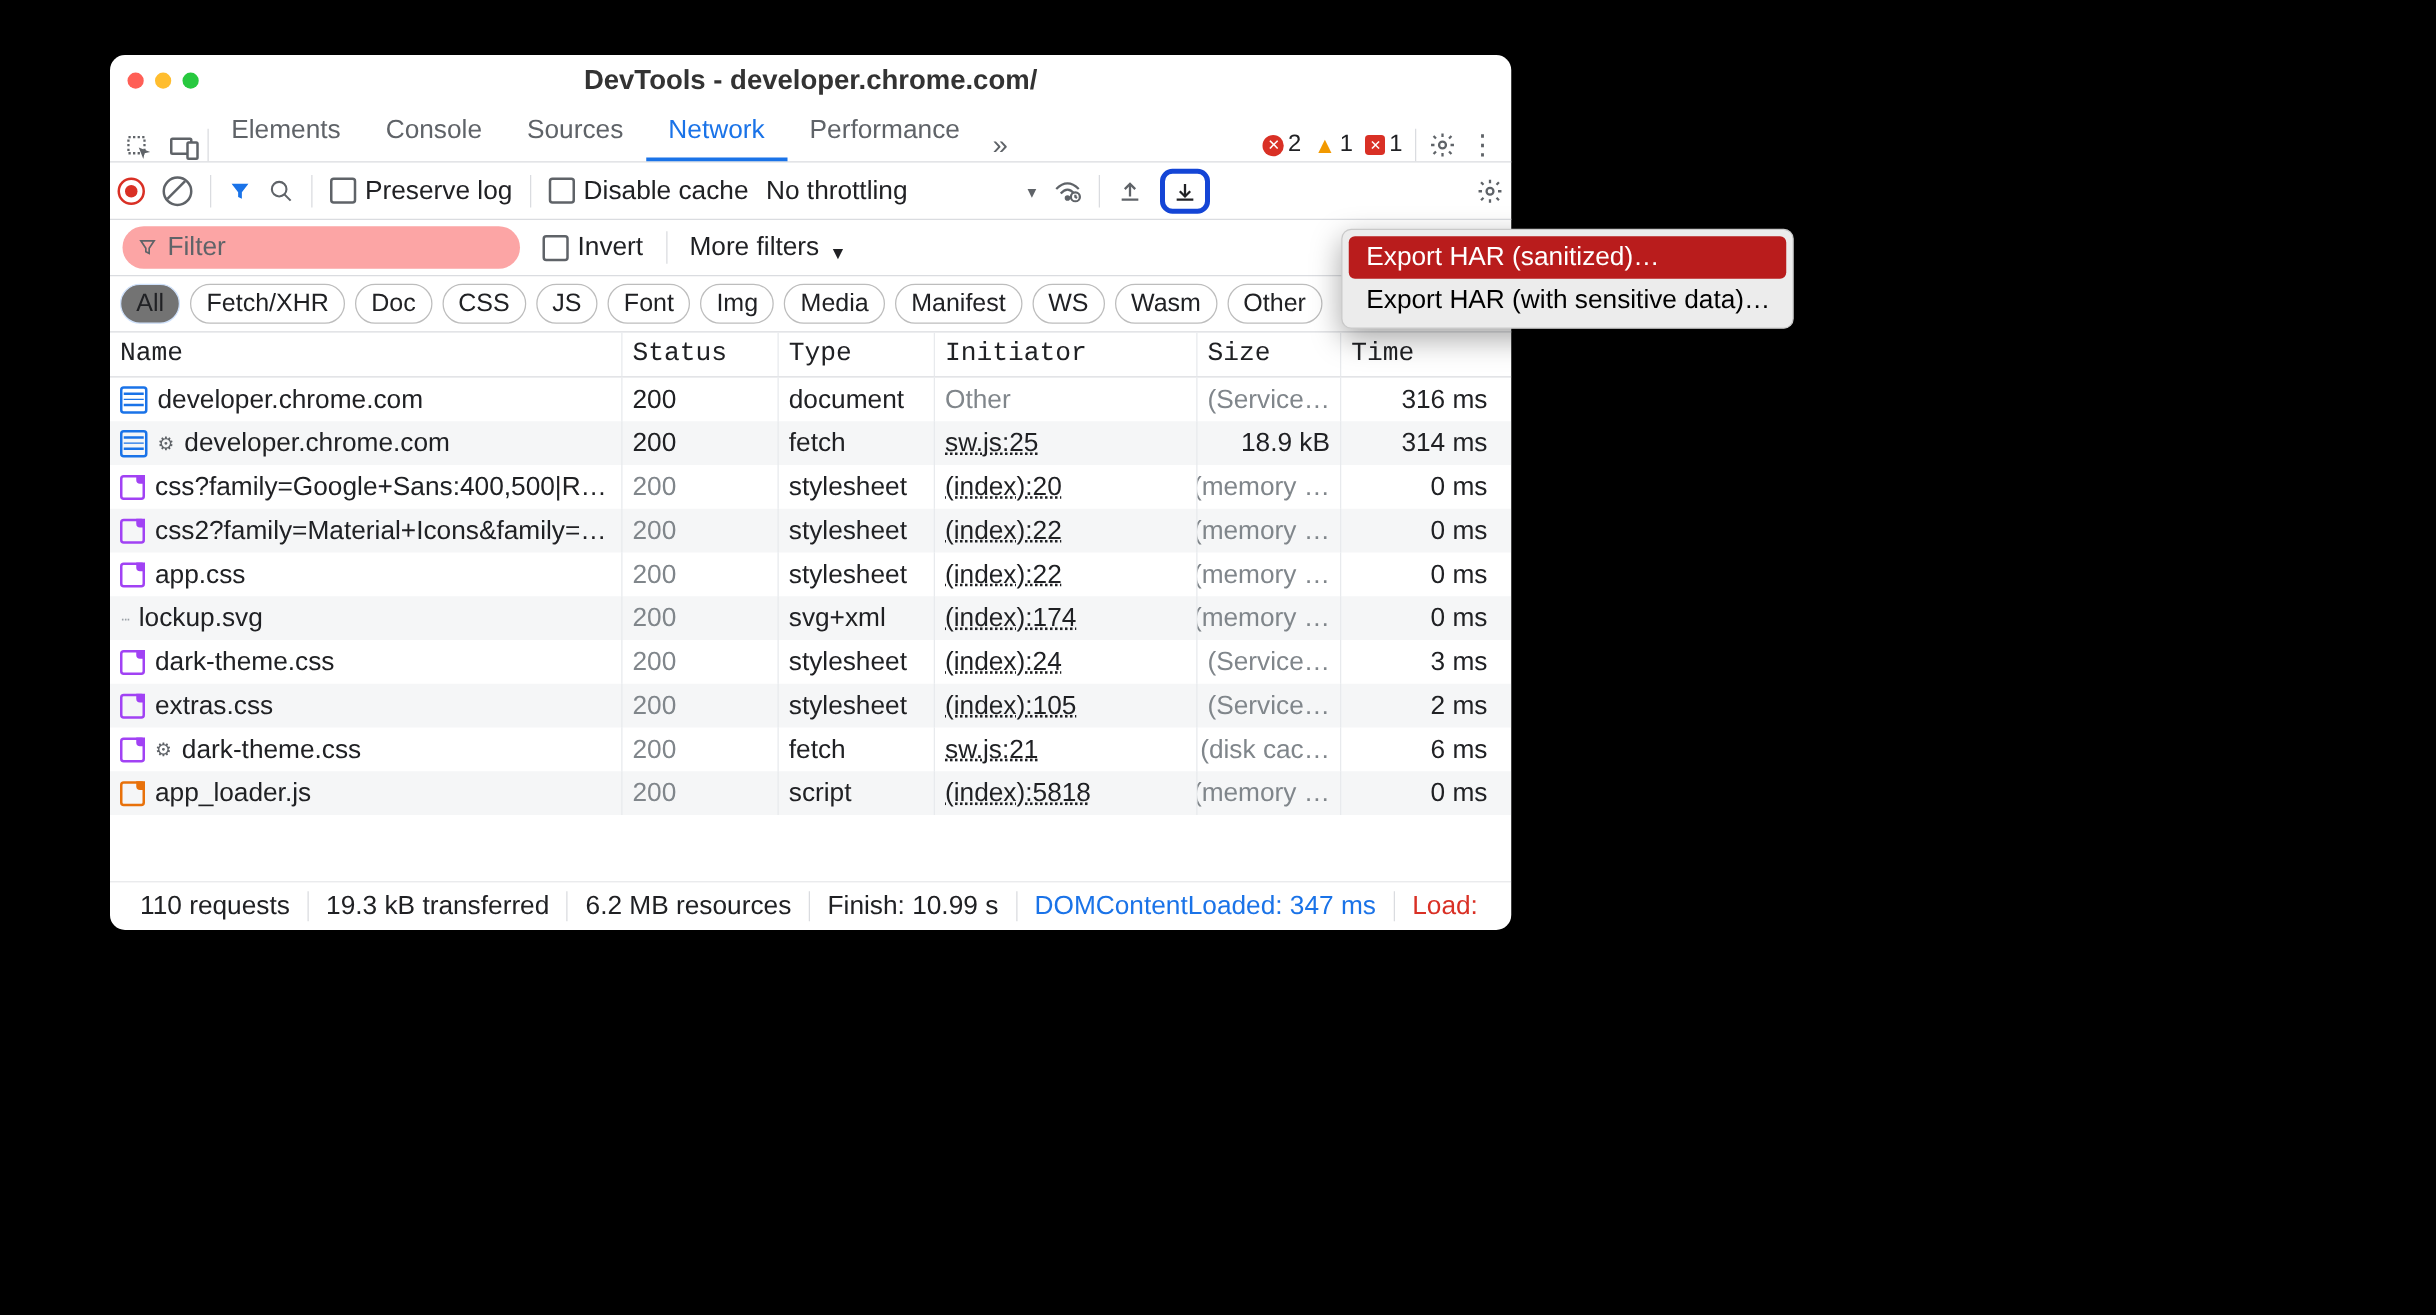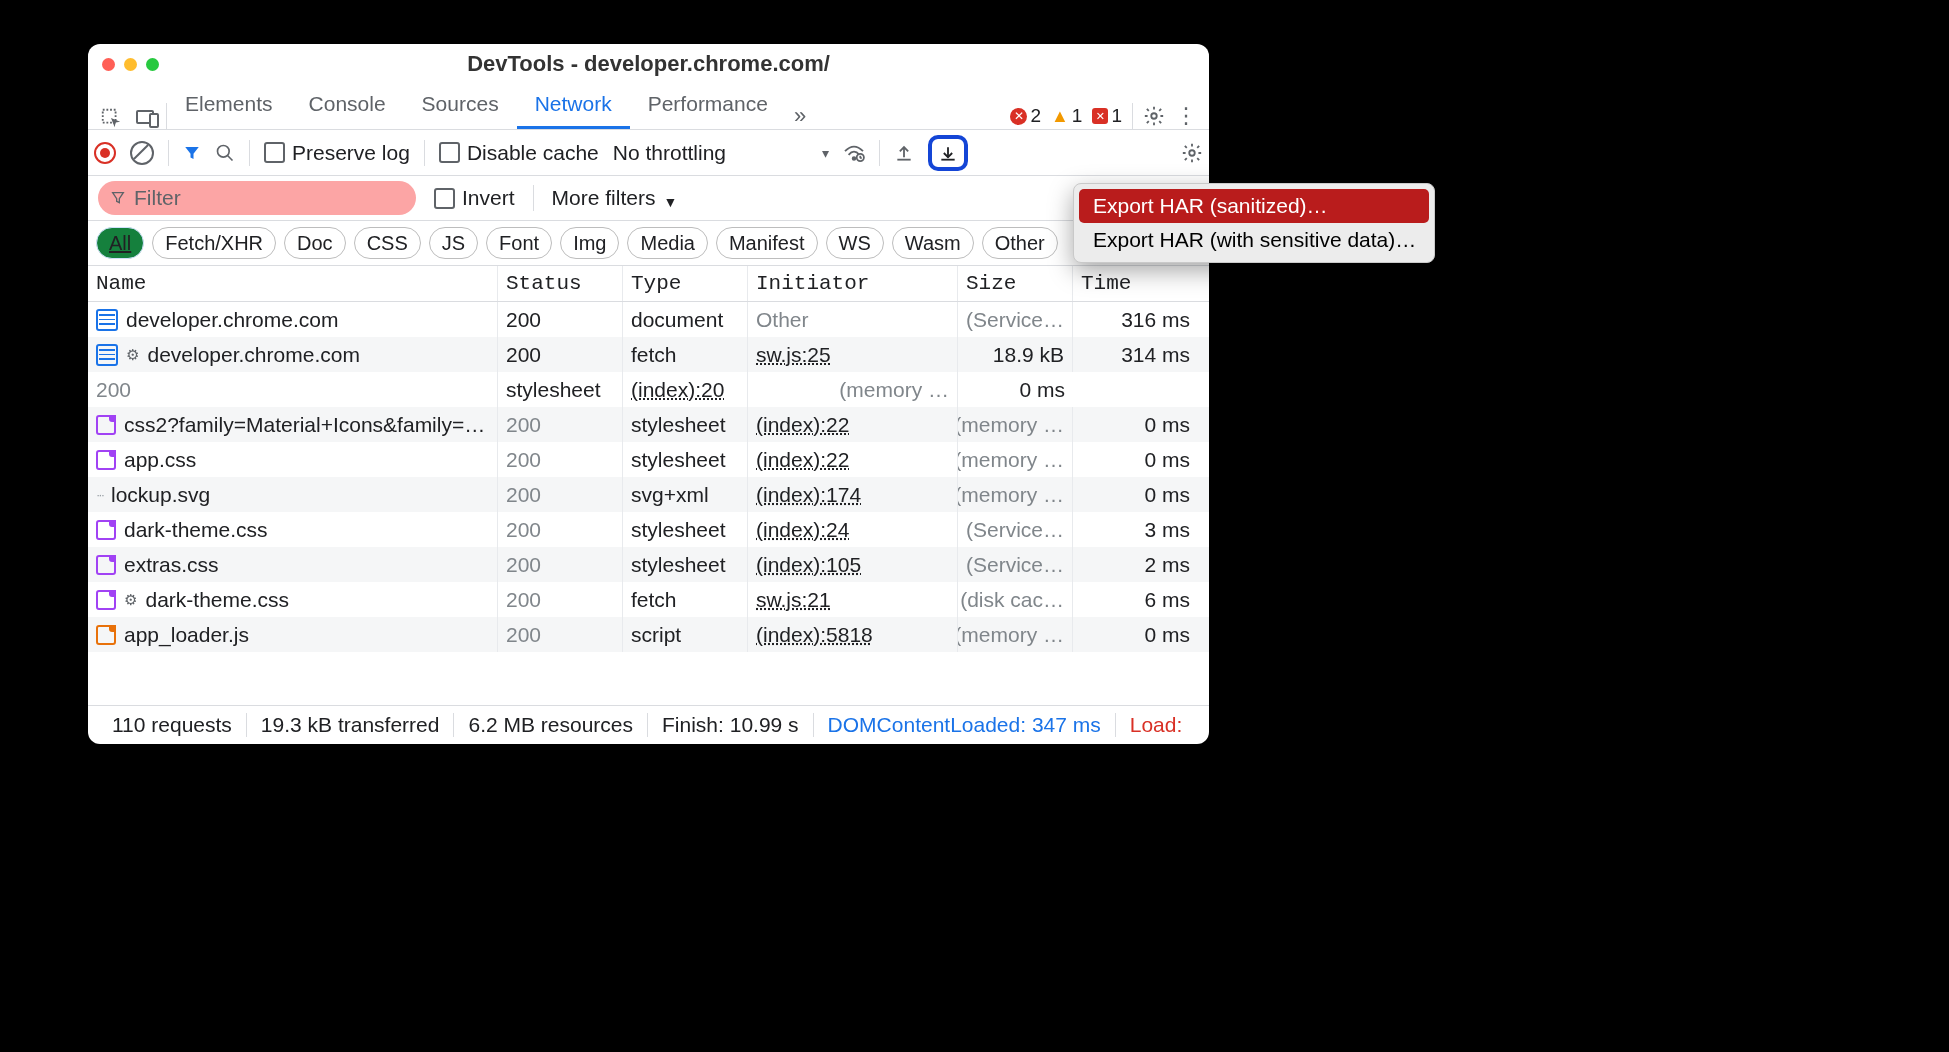--- a/index.html
+++ b/index.html
@@ -149,21 +149,21 @@
     font-size:20px;
   }
   .chip {
     border:1px solid #bdbdbd;
     border-radius:16px;
     padding:2px 12px;
     color:#202124;
     cursor:pointer;
     line-height:26px;
   }
-  .chip.active { background:#15803d; border-color:#cfe1fb;text-decoration:underline;}
+  .chip.active { background:#737373; border-color:#cfe1fb;}
 
   
   .table {
     flex:1;
     display:flex;flex-direction:column;
     overflow:hidden;
   }
   .thead, .tr {
     display:grid;
     grid-template-columns: 410px 125px 125px 210px 115px 125px;
@@ -442,20 +442,24 @@
           </div>
           <div class="">200</div>
           <div>fetch</div>
           <div>
             <span class="link">sw.js:25</span>
           </div>
           <div class="rsize ">18.9 kB</div>
           <div class="rtime">314 ms</div>
         </div>
         <div class="tr">
+          <div class="name">
+            <span class="icon-css"></span>
+            <span>css?family=Google+Sans:400,500|R…</span>
+          </div>
           <div class="muted">200</div>
           <div>stylesheet</div>
           <div>
             <span class="link">(index):20</span>
           </div>
           <div class="rsize muted">(memory …</div>
           <div class="rtime">0 ms</div>
         </div>
         <div class="tr odd">
           <div class="name">

